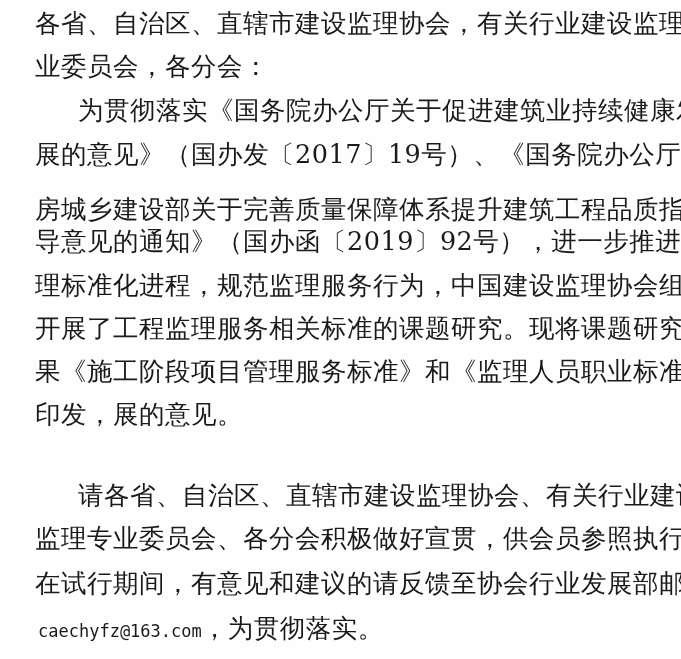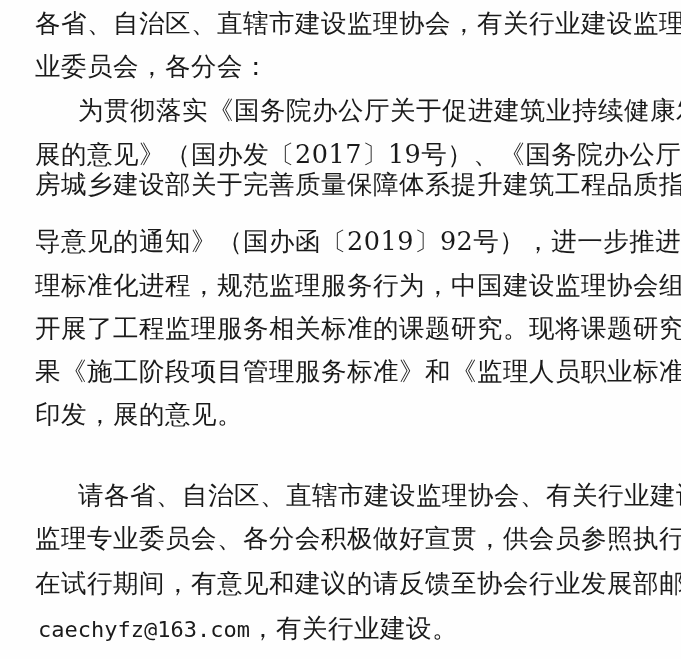--- a/index.html
+++ b/index.html
@@ -3,37 +3,37 @@
 <meta charset="utf-8">
 <style>
   html, body { margin: 0; padding: 0; background: #ffffff; }
   body { width: 681px; height: 659px; overflow: hidden; position: relative;
          font-family: "DejaVu Serif", "Liberation Serif", serif; color: #1a1a1a; }
   .page { position: absolute; left: 0; top: 0; width: 681px; height: 659px; background: #fefefe; }
   .line { position: absolute; left: 35px; width: 612px; font-size: 25.5px; line-height: 30px;
           white-space: nowrap; letter-spacing: 0.5px; text-align: justify; text-align-last: justify; }
   .line.short { text-align: right; text-align-last: left; }
   .line.indent { left: 78px; width: 569px; }
-  .email { font-family: "DejaVu Sans Mono", "Liberation Mono", monospace; font-size: 22px; letter-spacing: 0; }
+  .email { font-family: "DejaVu Sans Mono", "Liberation Mono", monospace; font-size: 17px; letter-spacing: 0; }
 </style>
 </head>
 <body>
 
 <div class="page">
   <div class="line" style="top:8px">各省、自治区、直辖市建设监理协会，有关行业建设监理专</div>
   <div class="line short" style="top:51px">业委员会，各分会：</div>
 
   <div class="line indent" style="top:95px">为贯彻落实《国务院办公厅关于促进建筑业持续健康发</div>
   <div class="line" style="top:139px">展的意见》（国办发〔2017〕19号）、《国务院办公厅转发住</div>
-  <div class="line" style="top:169px">房城乡建设部关于完善质量保障体系提升建筑工程品质指</div>
+  <div class="line" style="top:194px">房城乡建设部关于完善质量保障体系提升建筑工程品质指</div>
   <div class="line" style="top:226px">导意见的通知》（国办函〔2019〕92号），进一步推进工程监</div>
   <div class="line" style="top:270px">理标准化进程，规范监理服务行为，中国建设监理协会组织</div>
   <div class="line" style="top:313px">开展了工程监理服务相关标准的课题研究。现将课题研究成</div>
   <div class="line" style="top:356px">果《施工阶段项目管理服务标准》和《监理人员职业标准》</div>
   <div class="line short" style="top:399px">印发，展的意见。</div>
 
   <div class="line indent" style="top:480px">请各省、自治区、直辖市建设监理协会、有关行业建设</div>
   <div class="line" style="top:523px">监理专业委员会、各分会积极做好宣贯，供会员参照执行。</div>
   <div class="line" style="top:568px">在试行期间，有意见和建议的请反馈至协会行业发展部邮箱</div>
   <div class="line short" style="top:613px; left:38px">
-    <span class="email">caechyfz@163.com</span><span>，有关行业建设。</span>
+    <span class="email">caechyfz@163.com</span><span>，为贯彻落实。</span>
   </div>
 </div>
 
 </body></html>

